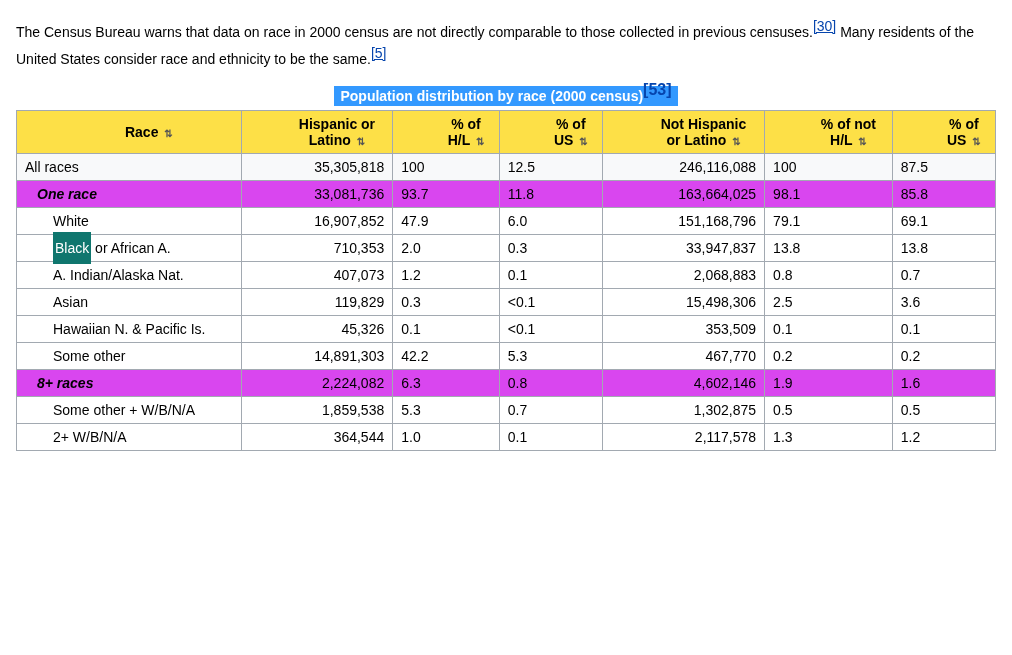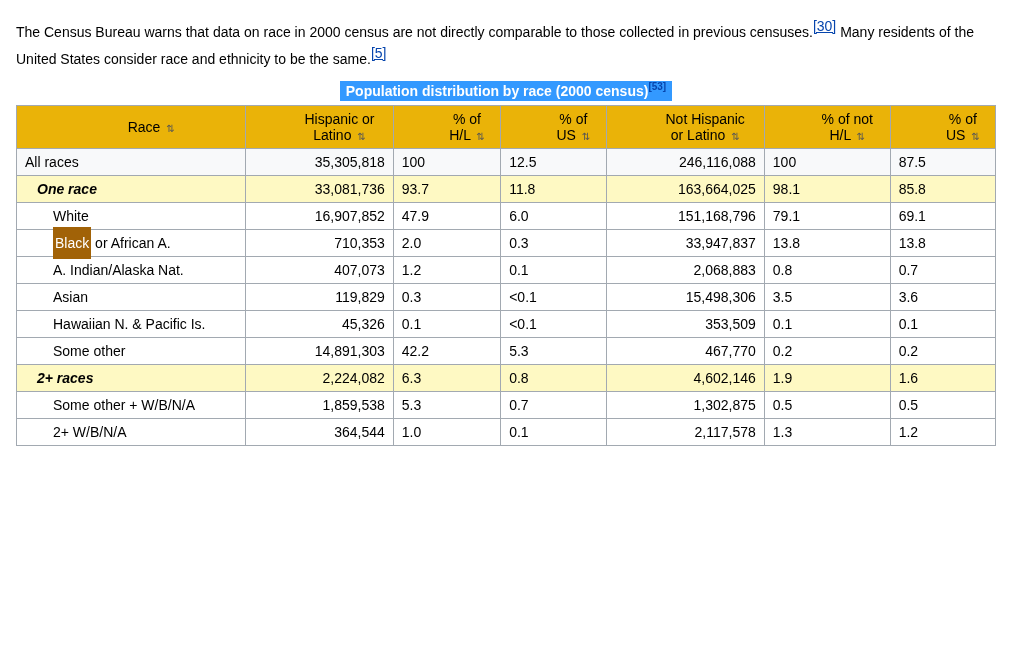--- a/index.html
+++ b/index.html
@@ -27,36 +27,36 @@
       font-size: 14px;
       margin-bottom: 6px;
     }
     .table-title-inner {
       background-color: #3399ff;
       color: #fff;
       padding: 2px 6px;
       display: inline;
     }
     .table-title sup {
-      font-size: 10px;
+      font-size: 16px;
       color: #cce5ff;
     }
     table {
       border-collapse: collapse;
       width: 100%;
       font-size: 14px;
     }
     th, td {
       border: 1px solid #a2a9b1;
       padding: 5px 8px;
     }
     thead th {
-      background-color: #eab308;
+      background-color: #fde047;
       text-align: center;
-      font-weight: normal;
+      font-weight: bold;
       vertical-align: middle;
       padding-left: 48px;
     }
     thead th.race-col {
       text-align: center;
     }
     tbody td {
       vertical-align: middle;
     }
     .race-cell {
@@ -65,21 +65,21 @@
     .number-cell {
       text-align: right;
     }
     .center-cell {
       text-align: left;
     }
     .row-allraces td {
       background-color: #f8f9fa;
     }
     .row-onerace td, .row-twoplusraces td {
-      background-color: #fef9c3;
+      background-color: #d946ef;
     }
     .row-allraces .race-cell {
       font-weight: normal;
       padding-left: 8px;
     }
     .row-onerace .race-cell {
       font-weight: bold;
       font-style: italic;
       padding-left: 20px;
     }
@@ -88,21 +88,21 @@
     }
     .row-twoplusraces .race-cell {
       font-weight: bold;
       font-style: italic;
       padding-left: 20px;
     }
     .row-subsub .race-cell {
       padding-left: 36px;
     }
     .highlight-black {
-      background-color: #a16207;
+      background-color: #0f766e;
       color: #fff;
       padding: 8px 2px;
     }
     .sort-arrow {
       font-size: 10px;
       color: #555;
       margin-left: 2px;
     }
     a {
       color: #0645ad;
@@ -193,21 +193,21 @@
         <td class="number-cell">2,068,883</td>
         <td class="center-cell">0.8</td>
         <td class="center-cell">0.7</td>
       </tr>
       <tr class="row-sub">
         <td class="race-cell">Asian</td>
         <td class="number-cell">119,829</td>
         <td class="center-cell">0.3</td>
         <td class="center-cell">&lt;0.1</td>
         <td class="number-cell">15,498,306</td>
-        <td class="center-cell">3.5</td>
+        <td class="center-cell">2.5</td>
         <td class="center-cell">3.6</td>
       </tr>
       <tr class="row-sub">
         <td class="race-cell">Hawaiian N. &amp; Pacific Is.</td>
         <td class="number-cell">45,326</td>
         <td class="center-cell">0.1</td>
         <td class="center-cell">&lt;0.1</td>
         <td class="number-cell">353,509</td>
         <td class="center-cell">0.1</td>
         <td class="center-cell">0.1</td>
@@ -215,21 +215,21 @@
       <tr class="row-sub">
         <td class="race-cell">Some other</td>
         <td class="number-cell">14,891,303</td>
         <td class="center-cell">42.2</td>
         <td class="center-cell">5.3</td>
         <td class="number-cell">467,770</td>
         <td class="center-cell">0.2</td>
         <td class="center-cell">0.2</td>
       </tr>
       <tr class="row-twoplusraces">
-        <td class="race-cell">2+ races</td>
+        <td class="race-cell">8+ races</td>
         <td class="number-cell">2,224,082</td>
         <td class="center-cell">6.3</td>
         <td class="center-cell">0.8</td>
         <td class="number-cell">4,602,146</td>
         <td class="center-cell">1.9</td>
         <td class="center-cell">1.6</td>
       </tr>
       <tr class="row-subsub">
         <td class="race-cell">Some other + W/B/N/A</td>
         <td class="number-cell">1,859,538</td>

